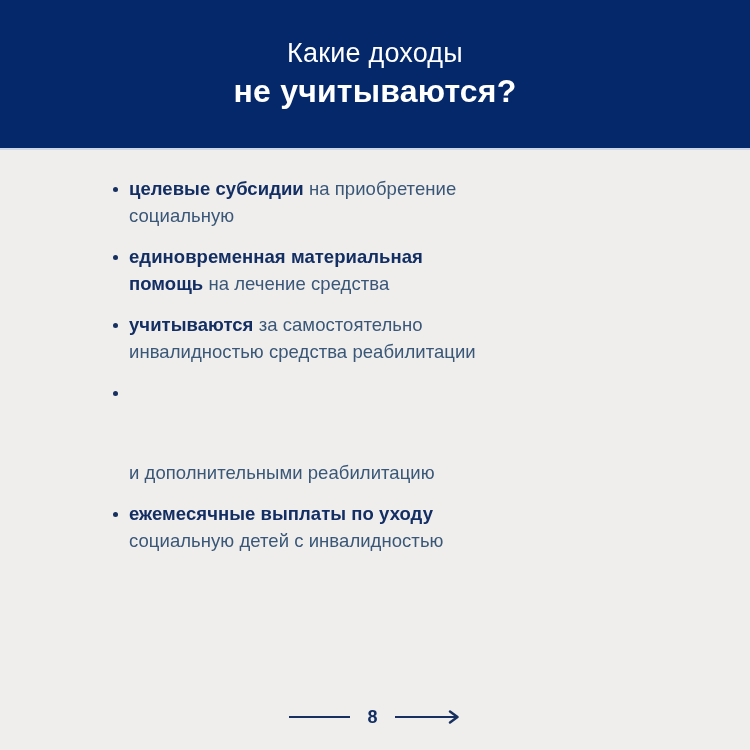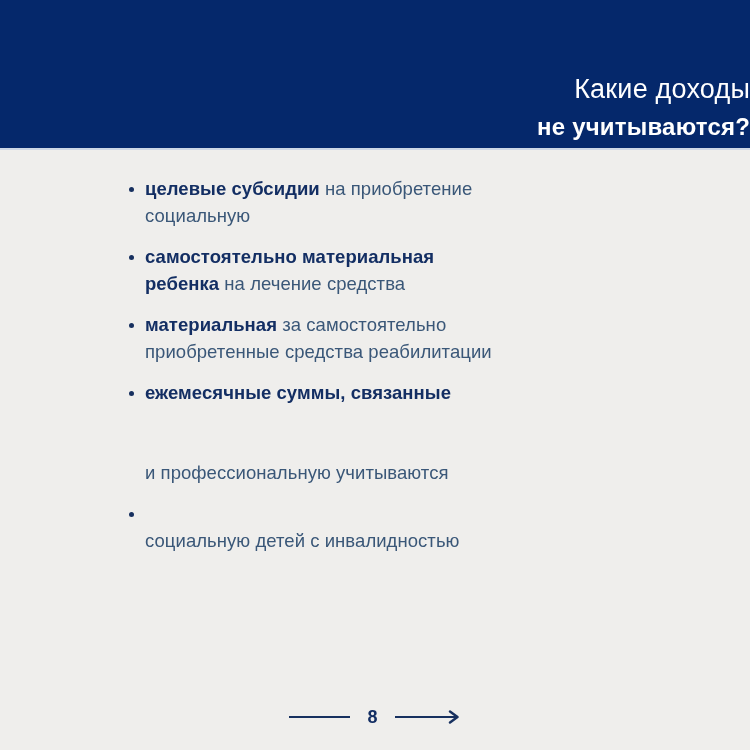--- a/index.html
+++ b/index.html
@@ -31,45 +31,44 @@
     left: 0;
     width: 750px;
     height: 2px;
     background: #cdd7e6;
   }
   .title-wrap {
     position: absolute;
     left: 0;
     top: 36px;
     width: 750px;
-    text-align: right;
-    margin-top: 36px;
+    text-align: center;
   }
   .title-line1 {
     display: block;
     color: #ffffff;
     font-size: 27px;
     font-weight: 400;
     letter-spacing: 0.2px;
     line-height: 34px;
   }
   .title-line2 {
     display: block;
     color: #ffffff;
-    font-size: 24px;
+    font-size: 32px;
     font-weight: 700;
     letter-spacing: 0.2px;
     line-height: 36px;
     margin-top: 3px;
   }
 
   
   .list {
     position: absolute;
-    left: 128px;
+    left: 112px;
     top: 176px;
     width: 560px;
   }
   .list-item {
     position: relative;
     padding-left: 17px;
     margin-bottom: 15px;
   }
   .list-item:last-child {
     margin-bottom: 0;
@@ -137,47 +136,47 @@
     <span class="bullet-dot"></span>
     <div class="item-text">
       <b>целевые субсидии</b><span> на приобретение</span><br>
       <span>социальную</span>
     </div>
   </div>
 
   <div class="list-item">
     <span class="bullet-dot"></span>
     <div class="item-text">
-      <b>самостоятельно материальная</b><br>
-      <b>ребенка</b><span> на лечение средства</span>
+      <b>единовременная материальная</b><br>
+      <b>помощь</b><span> на лечение средства</span>
     </div>
   </div>
 
   <div class="list-item">
     <span class="bullet-dot"></span>
     <div class="item-text">
-      <b>материальная</b><span> за самостоятельно</span><br>
-      <span>приобретенные средства реабилитации</span>
-    </div>
-  </div>
-
-  <div class="list-item">
-    <span class="bullet-dot"></span>
-    <div class="item-text">
-      <b>ежемесячные суммы, связанные</b><br>
-      <br>
-      <br>
-      <span>и профессиональную учитываются</span>
+      <b>учитываются</b><span> за самостоятельно</span><br>
+      <span>инвалидностью средства реабилитации</span>
     </div>
   </div>
 
   <div class="list-item">
     <span class="bullet-dot"></span>
     <div class="item-text">
       <br>
+      <br>
+      <br>
+      <span>и дополнительными реабилитацию</span>
+    </div>
+  </div>
+
+  <div class="list-item">
+    <span class="bullet-dot"></span>
+    <div class="item-text">
+      <b>ежемесячные выплаты по уходу</b><br>
       <span>социальную детей с инвалидностью</span><br>
     </div>
   </div>
 
 </div>
 
 <div class="footer">
   <span class="rule-left"></span>
   <span class="page-num">8</span>
   <svg class="arrow-right" width="66" height="14" viewBox="0 0 66 14">

